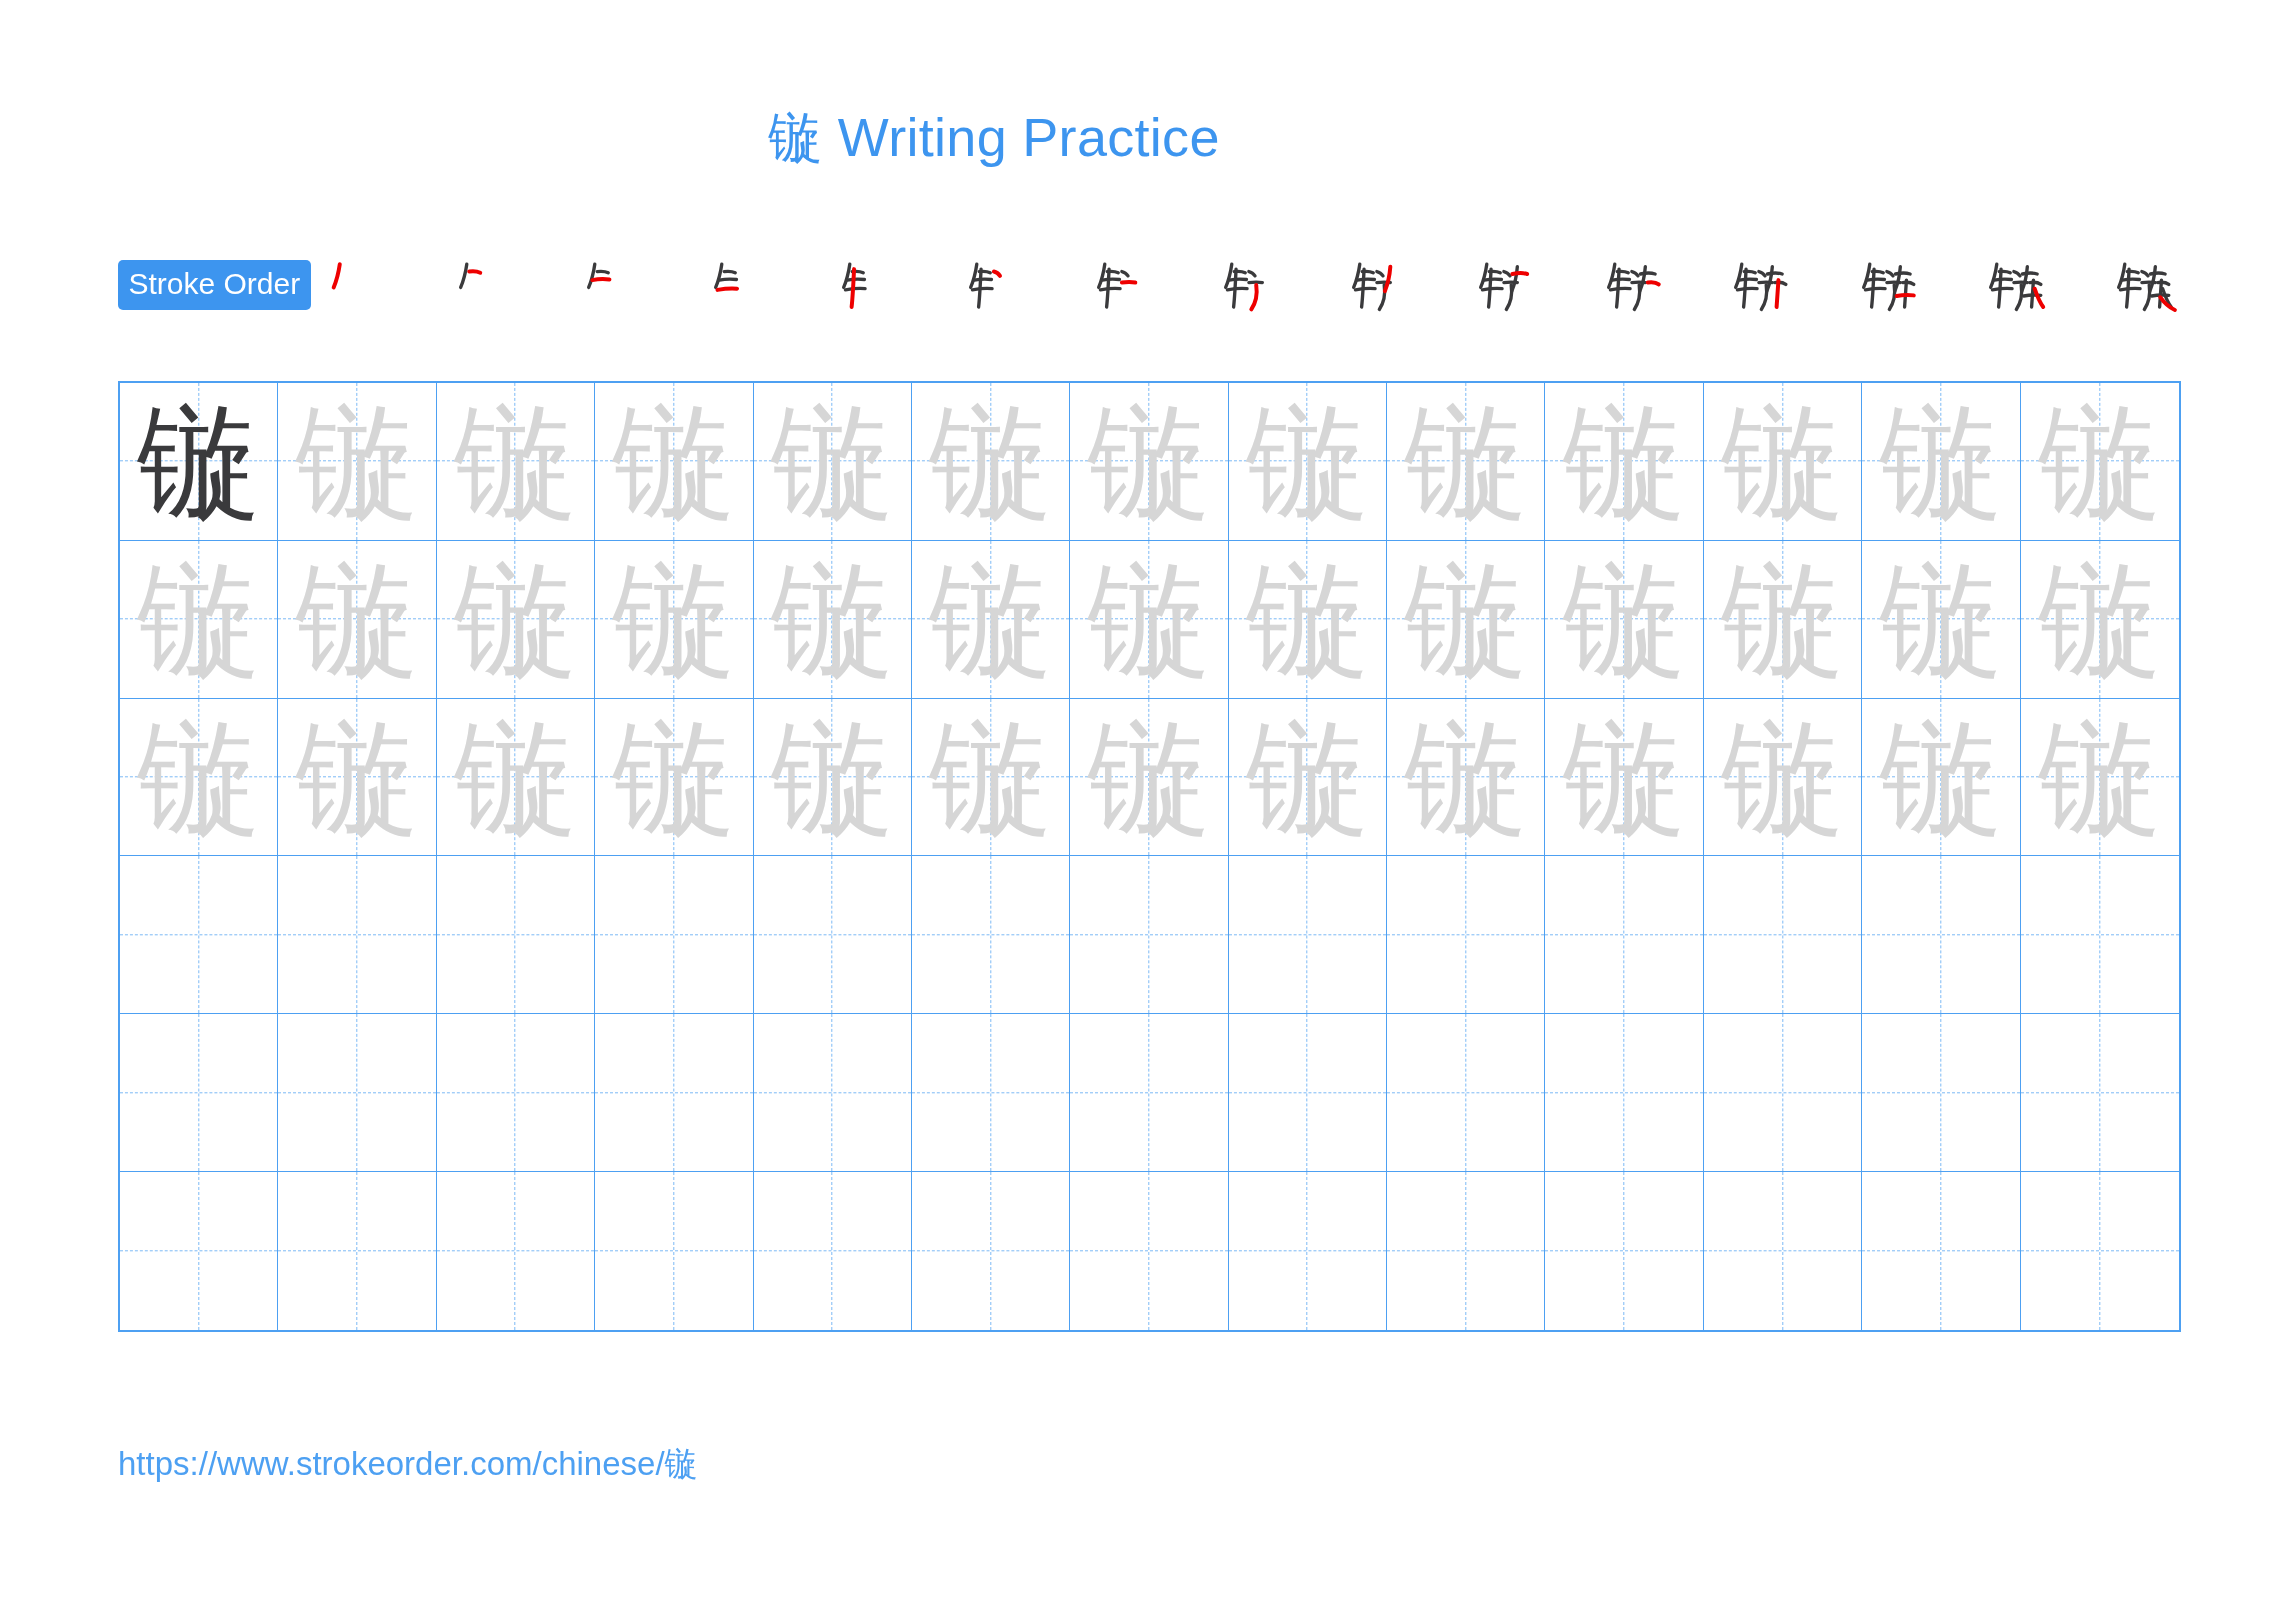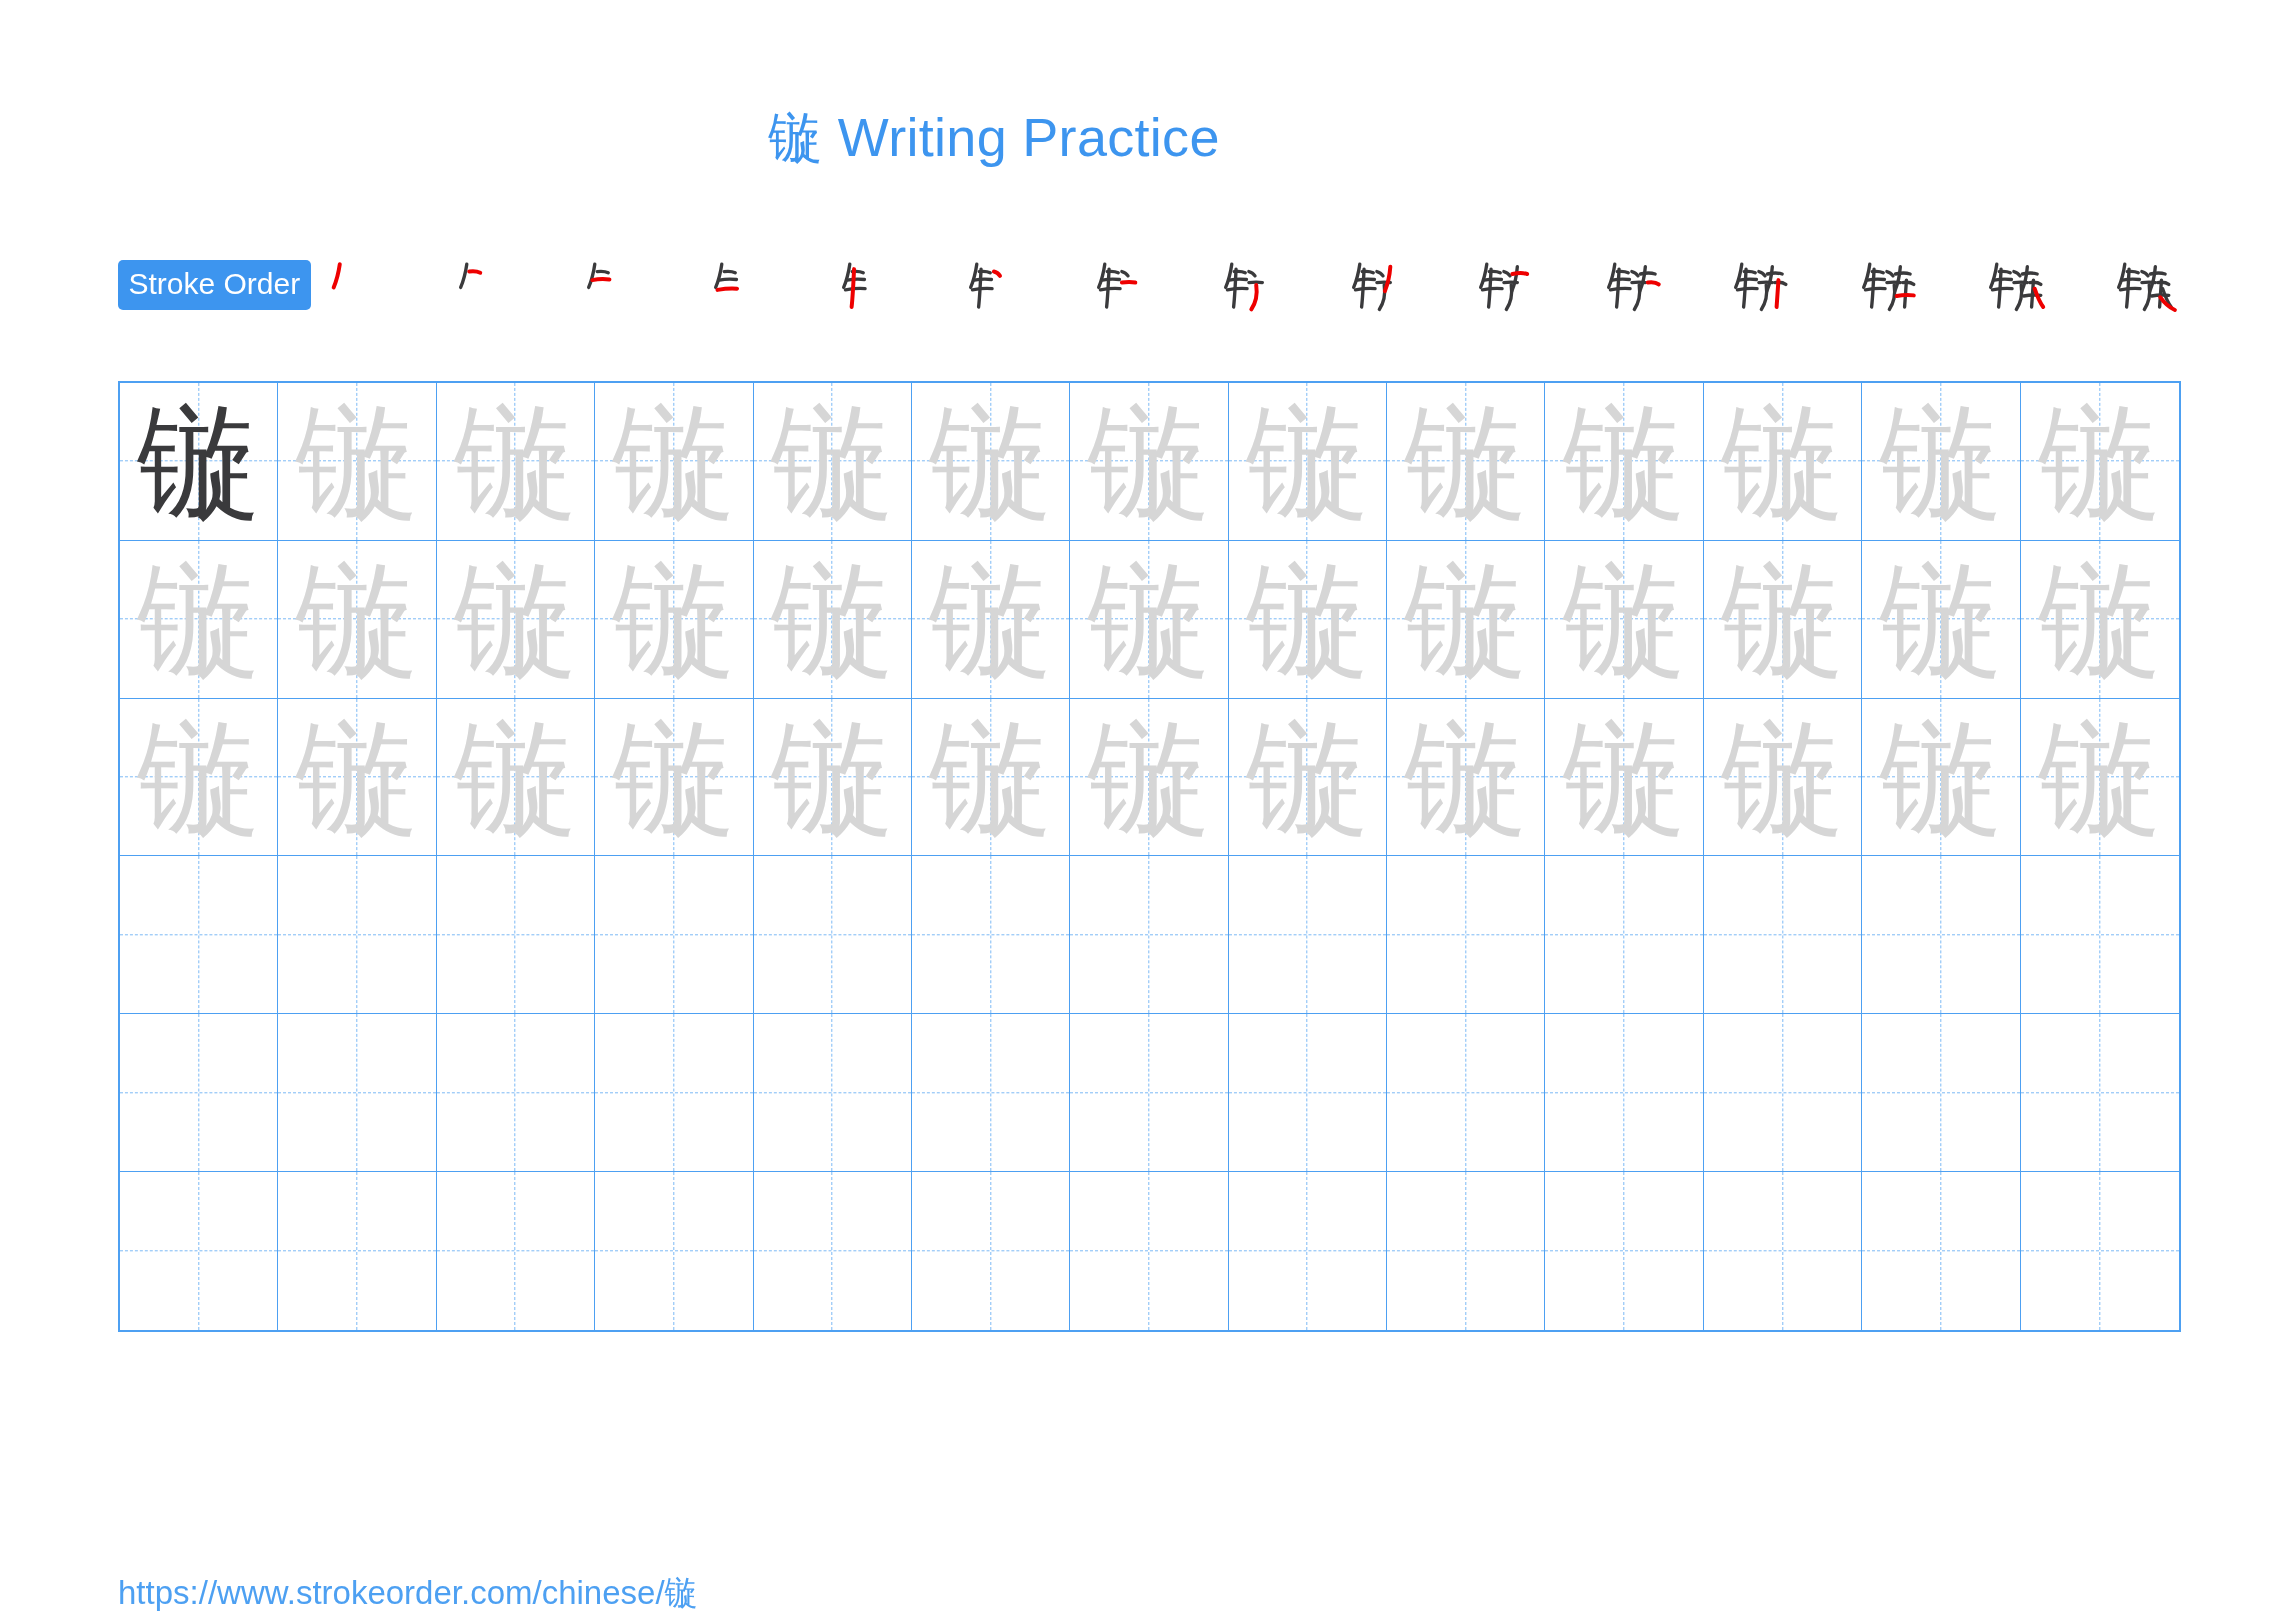--- a/index.html
+++ b/index.html
@@ -124,21 +124,21 @@
     user-select: none;
   }
   .glyph.dark  { color: #3a3a3c; }
   .glyph.light { color: #d6d6d6; }
   .glyph.blank { color: transparent; }
 
   
   .footer-url {
     position: absolute;
     left: 118px;
-    top: 1573px;
+    top: 1444px;
     font-size: 33px;
     line-height: 39px;
     color: #4da0f2;
     white-space: nowrap;
   }
   .brand {
     position: absolute;
     right: 79px;
     top: 1517px;
     height: 68px;

